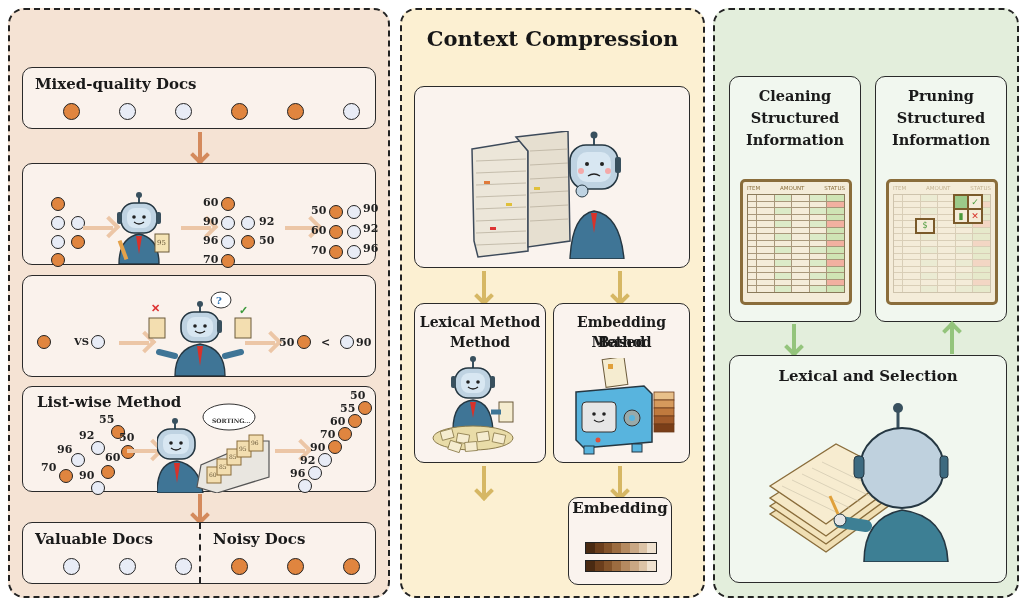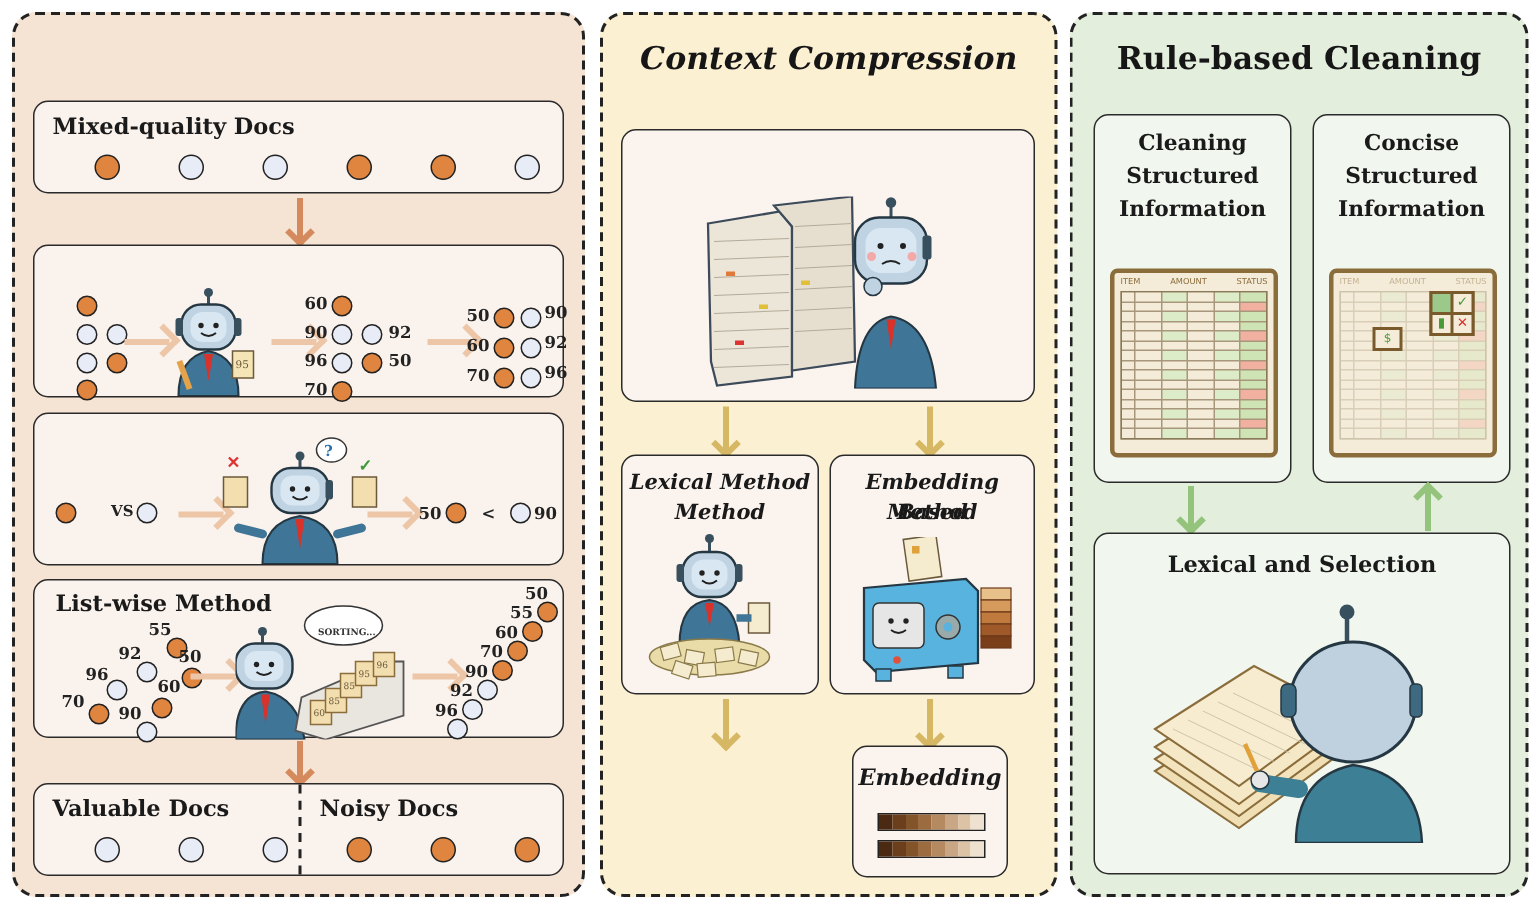--- a/index.html
+++ b/index.html
@@ -6,21 +6,21 @@
   body {
     width: 1024px; height: 605px; background: #ffffff;
     font-family: "DejaVu Serif", serif; color: #1e1e1e;
     position: relative; overflow: hidden;
   }
   .panel {
     position: absolute; top: 8px; height: 590px;
     border: 2.5px dashed #222; border-radius: 16px;
   }
   #p1 { left: 8px; width: 382px; background: #f5e3d4; }
-  #p2 { left: 400px; width: 305px; background: #fcf0d2; font-style: italic; }
+  #p2 { left: 400px; width: 305px; background: #fcf0d2; }
   #p3 { left: 713px; width: 306px; background: #e3eedc; }
   .ptitle {
     position: absolute; left: 0; right: 0; top: 16px;
     text-align: center; font-weight: bold; font-size: 21px; color: #161616;
   }
   .box {
     position: absolute; border: 1.6px solid #2a2a2a; border-radius: 10px;
     background: #faf2ec;
   }
   #p2 .box { background: #faf3ee; }
@@ -342,21 +342,21 @@
         <rect x="84" y="66" width="20" height="8" fill="#7a3e18"></rect>
       </g>
     </svg>
   </div>
 
   <div class="varrow down" style="left:80px;top:456px;height:32px;background:#d6b764;border-color:#d6b764;"></div>
   <div class="varrow down" style="left:216px;top:456px;height:32px;background:#d6b764;border-color:#d6b764;"></div>
 
 
   <div class="box" style="left:166px;top:487px;width:104px;height:88px;">
-    <div class="ctitle" style="top:10px;font-size:15px;">Embedding</div>
+    <div class="ctitle" style="top:0;font-size:15px;">Embedding</div>
     <div id="emb-bars">
         <div style="position: absolute; left: 16px; top: 44px; width: 72px; height: 12px; border: 1.6px solid rgb(34, 34, 34); display: flex;">
           <div style="flex: 1 1 0%; background: rgb(74, 42, 18);"></div>
           <div style="flex: 1 1 0%; background: rgb(107, 62, 28);"></div>
           <div style="flex: 1 1 0%; background: rgb(131, 83, 42);"></div>
           <div style="flex: 1 1 0%; background: rgb(156, 108, 64);"></div>
           <div style="flex: 1 1 0%; background: rgb(181, 138, 96);"></div>
           <div style="flex: 1 1 0%; background: rgb(201, 167, 132);"></div>
           <div style="flex: 1 1 0%; background: rgb(220, 195, 166);"></div>
           <div style="flex: 1 1 0%; background: rgb(239, 225, 207);"></div>
@@ -369,21 +369,20 @@
           <div style="flex: 1 1 0%; background: rgb(181, 138, 96);"></div>
           <div style="flex: 1 1 0%; background: rgb(201, 167, 132);"></div>
           <div style="flex: 1 1 0%; background: rgb(220, 195, 166);"></div>
           <div style="flex: 1 1 0%; background: rgb(239, 225, 207);"></div>
         </div>
       </div>
   </div>
 </div>
 
 <div class="panel" id="p3">
-  <div class="ptitle">Rule-based Cleaning</div>
 
   <div class="box" style="left:14px;top:66px;width:132px;height:246px;">
     <div class="ctitle" style="top:8px;font-size:14.5px;line-height:22px;">Cleaning</div>
     <div class="ctitle" style="top:30px;font-size:14.5px;line-height:22px;">Structured</div>
     <div class="ctitle" style="top:52px;font-size:14.5px;line-height:22px;">Information</div>
     <div id="tbl-full" style="position: absolute; left: 10px; top: 102px; width: 112px; height: 126px; border: 3px solid rgb(138, 109, 59); border-radius: 5px; background: rgb(244, 236, 217); opacity: 1;">
         <div style="display: flex; justify-content: space-between; font-family: &quot;DejaVu Sans&quot;, sans-serif; font-size: 5.5px; color: rgb(138, 109, 59); padding: 3px 4px;">
           <span>ITEM</span>
           <span>AMOUNT</span>
           <span>STATUS</span>
@@ -477,21 +476,21 @@
           <div style="height: 5.5px; background: rgb(244, 236, 217);"></div>
           <div style="height: 5.5px; background: rgb(220, 235, 200);"></div>
           <div style="height: 5.5px; background: rgb(244, 236, 217);"></div>
           <div style="height: 5.5px; background: rgb(220, 235, 200);"></div>
           <div style="height: 5.5px; background: rgb(207, 228, 180);"></div>
         </div>
       </div>
   </div>
 
   <div class="box" style="left:160px;top:66px;width:132px;height:246px;">
-    <div class="ctitle" style="top:8px;font-size:14.5px;line-height:22px;">Concise</div>
+    <div class="ctitle" style="top:8px;font-size:14.5px;line-height:22px;">Pruning</div>
     <div class="ctitle" style="top:30px;font-size:14.5px;line-height:22px;">Structured</div>
     <div class="ctitle" style="top:52px;font-size:14.5px;line-height:22px;">Information</div>
     <div id="tbl-concise" style="position: absolute; left: 10px; top: 102px; width: 112px; height: 126px; border: 3px solid rgb(138, 109, 59); border-radius: 5px; background: rgb(244, 236, 217); opacity: 1;">
         <div style="display: flex; justify-content: space-between; font-family: &quot;DejaVu Sans&quot;, sans-serif; font-size: 5.5px; color: rgb(138, 109, 59); padding: 3px 4px; opacity: 0.45;">
           <span>ITEM</span>
           <span>AMOUNT</span>
           <span>STATUS</span>
         </div>
         <div style="margin: 0px 4px; display: grid; grid-template-columns: 8px repeat(5, 1fr); gap: 1px; background: rgb(168, 151, 122); border: 1px solid rgb(138, 122, 90); opacity: 0.35;">
           <div style="height: 5.5px; background: rgb(244, 236, 217);"></div>

